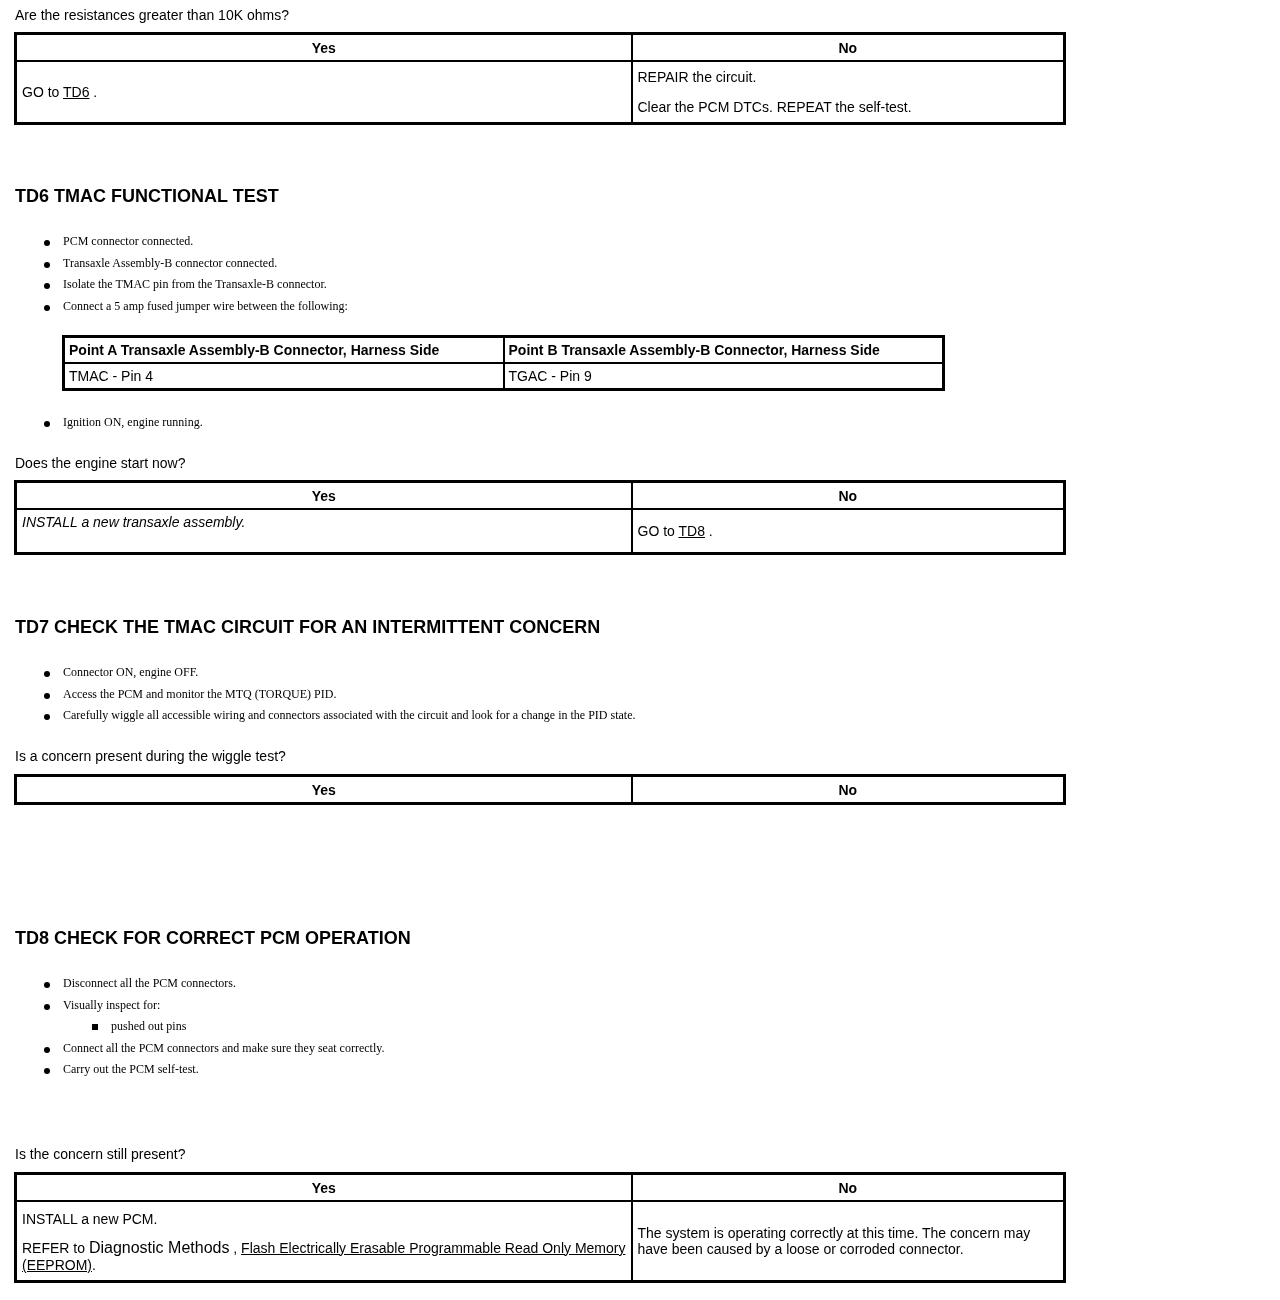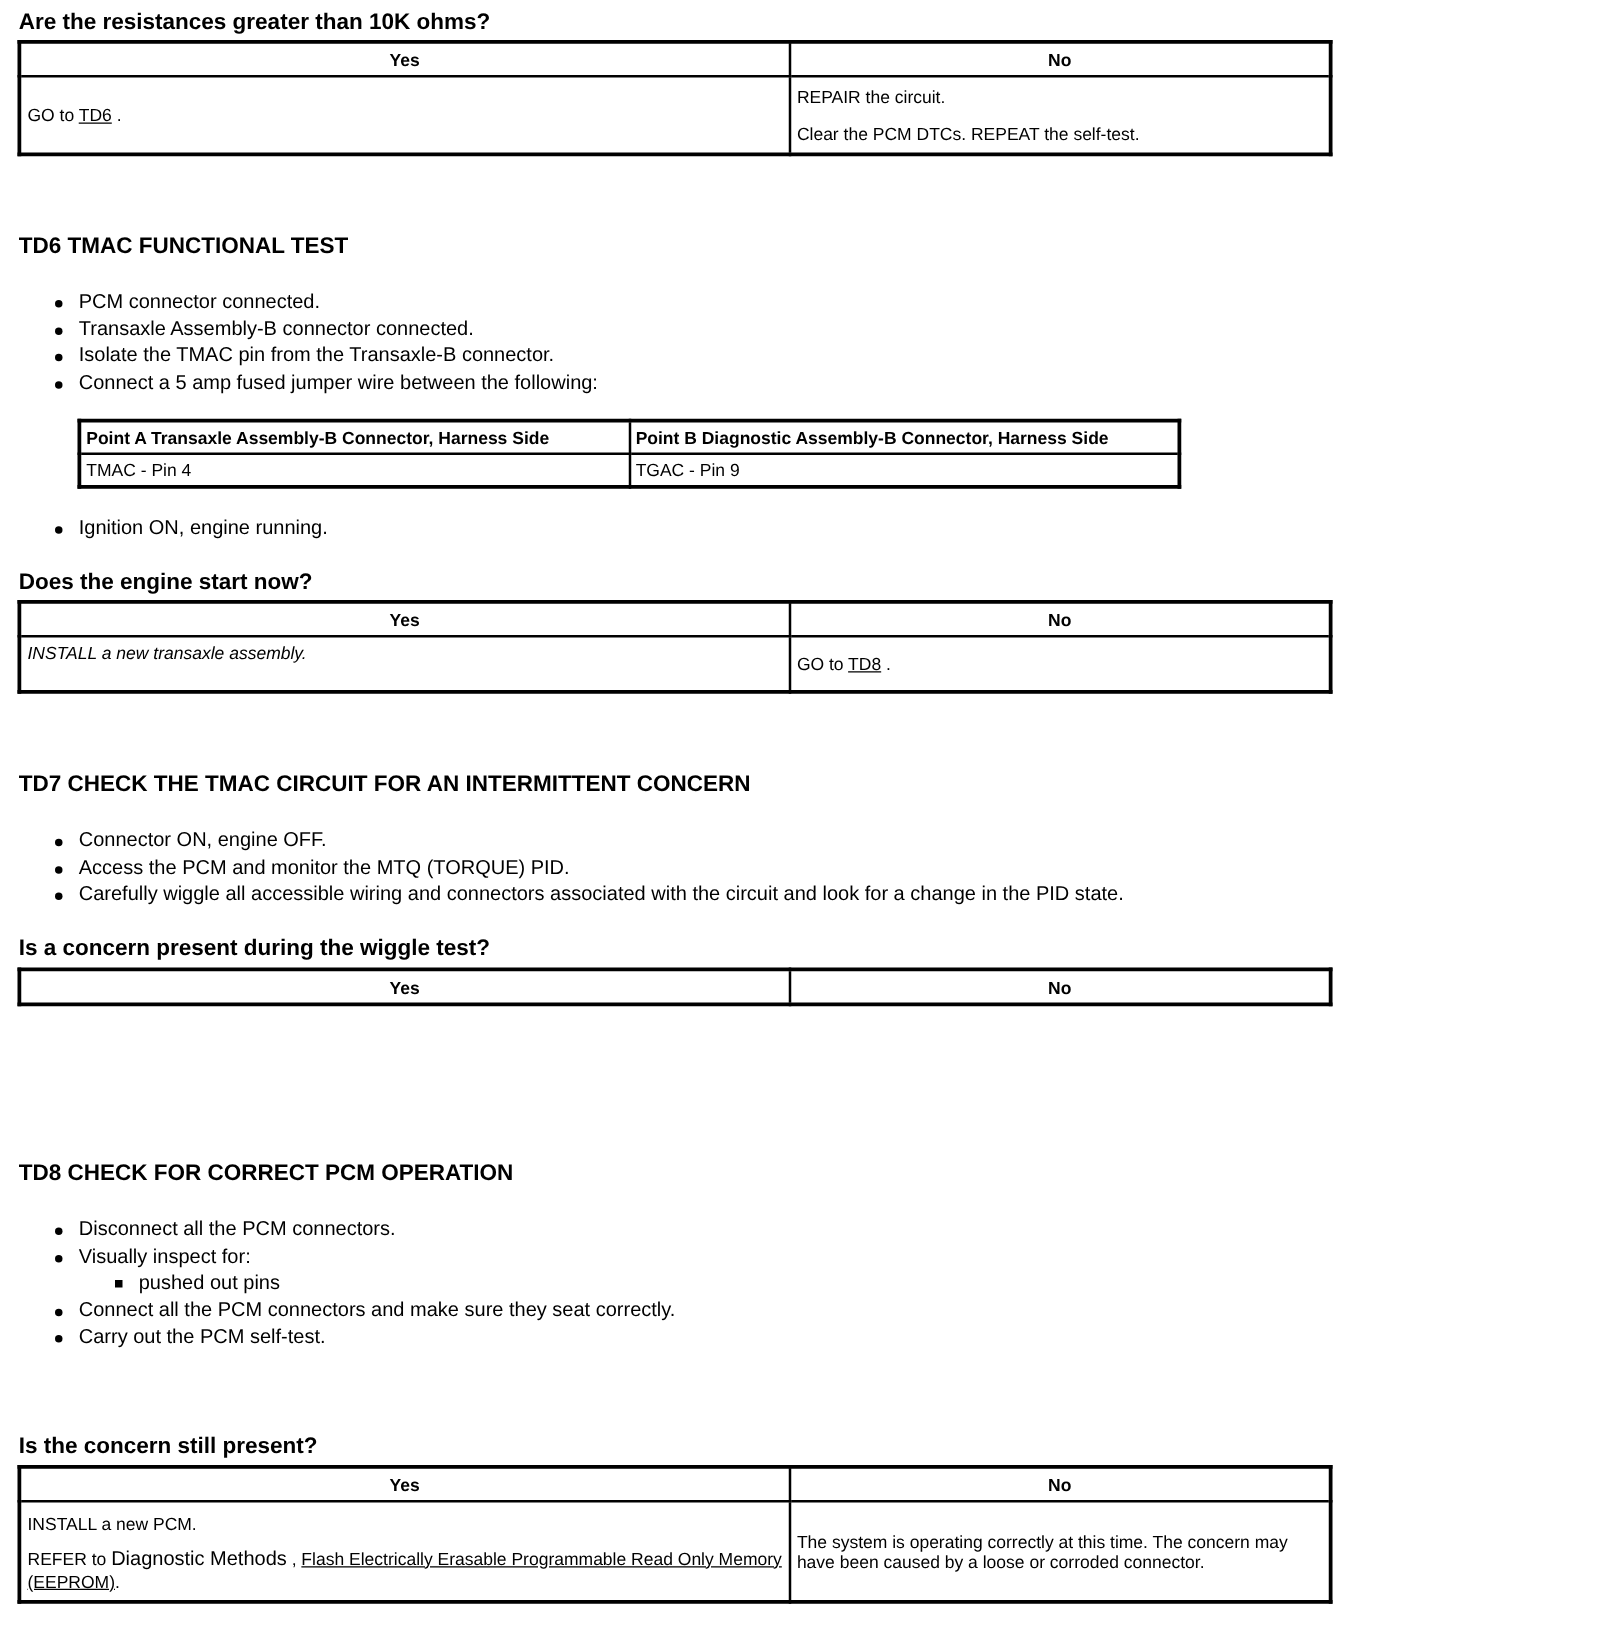--- a/index.html
+++ b/index.html
@@ -1,33 +1,33 @@
 <!DOCTYPE html>
 <html><head>
   <meta charset="utf-8">
   <style>
     html, body { margin: 0; padding: 0; background: #ffffff; }
     body {
       width: 1280px; height: 1300px; position: relative; overflow: hidden;
       font-family: "Liberation Sans", sans-serif; color: #000; font-size: 14px;
     }
     .abs { position: absolute; }
-    .q { font-weight: bold; font-size: 18px; left: 15px; }
+    .q { font-weight: normal; font-size: 14px; left: 15px; }
     .h { font-weight: bold; font-size: 18px; left: 15px; }
     table.yn {
       position: absolute; left: 14px; width: 1052px; border-collapse: collapse;
       border: 3px solid #000; table-layout: fixed;
     }
     table.yn td, table.yn th {
       border: 2px solid #000; padding: 0 5px; font-size: 14px; vertical-align: middle;
     }
     table.yn th { font-weight: bold; text-align: center; height: 25px; padding: 0; }
     table.yn col.c1 { width: 616px; }
     .link { text-decoration: underline; }
-    ul.b { position: absolute; left: 44px; margin: 0; padding: 0; list-style: none; font-size: 16px; }
+    ul.b { position: absolute; left: 44px; margin: 0; padding: 0; list-style: none; font-size: 12px; font-family: Liberation Serif, serif; }
     ul.b li { position: relative; padding-left: 19px; height: 21.5px; line-height: 21.5px; }
     ul.b li::before {
       content: ""; position: absolute; left: 0; top: 9px; width: 6px; height: 6px;
       border-radius: 50%; background: #000;
     }
     ul.b li.sub { padding-left: 67px; }
     ul.b li.sub::before { left: 48px; top: 8px; width: 6px; height: 6px; border-radius: 0; }
     table.pt {
       position: absolute; left: 62px; top: 335px; border-collapse: collapse; border: 3px solid #000;
       table-layout: fixed; width: 883px;
@@ -71,21 +71,21 @@
   <li>Connect a 5 amp fused jumper wire between the following:</li>
 </ul>
 <table class="pt">
   <colgroup>
       <col style="width:440px">
       <col>
     </colgroup>
   <tbody>
       <tr>
     <th>Point A Transaxle Assembly-B Connector, Harness Side</th>
-    <th>Point B Diagnostic Assembly-B Connector, Harness Side</th>
+    <th>Point B Transaxle Assembly-B Connector, Harness Side</th>
   </tr>
   <tr>
     <td>TMAC - Pin 4</td>
     <td>TGAC - Pin 9</td>
   </tr>
 </tbody>
   </table>
 <ul class="b" style="top:412px;">
   <li>Ignition ON, engine running.</li>
 </ul>

